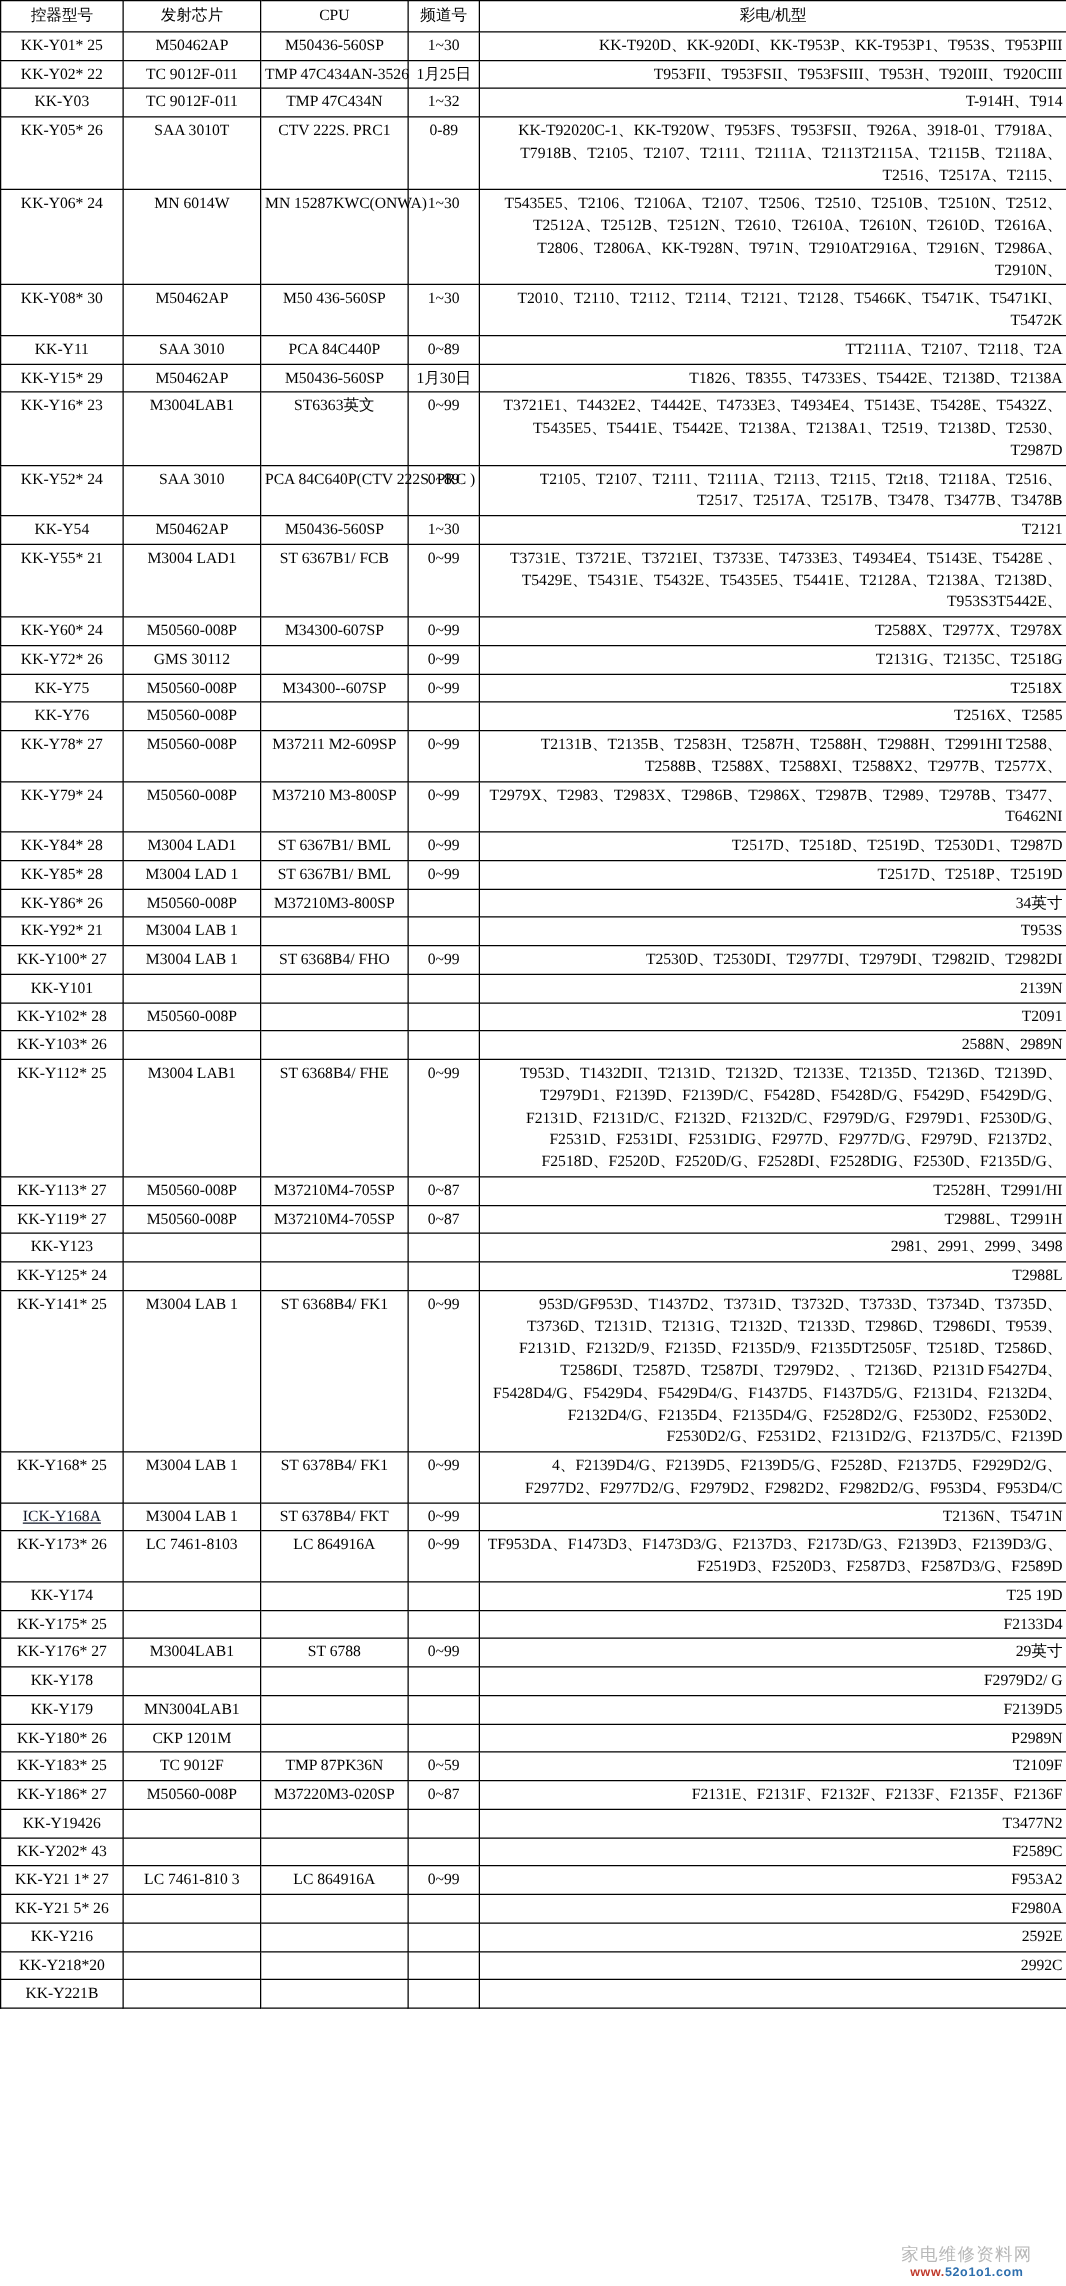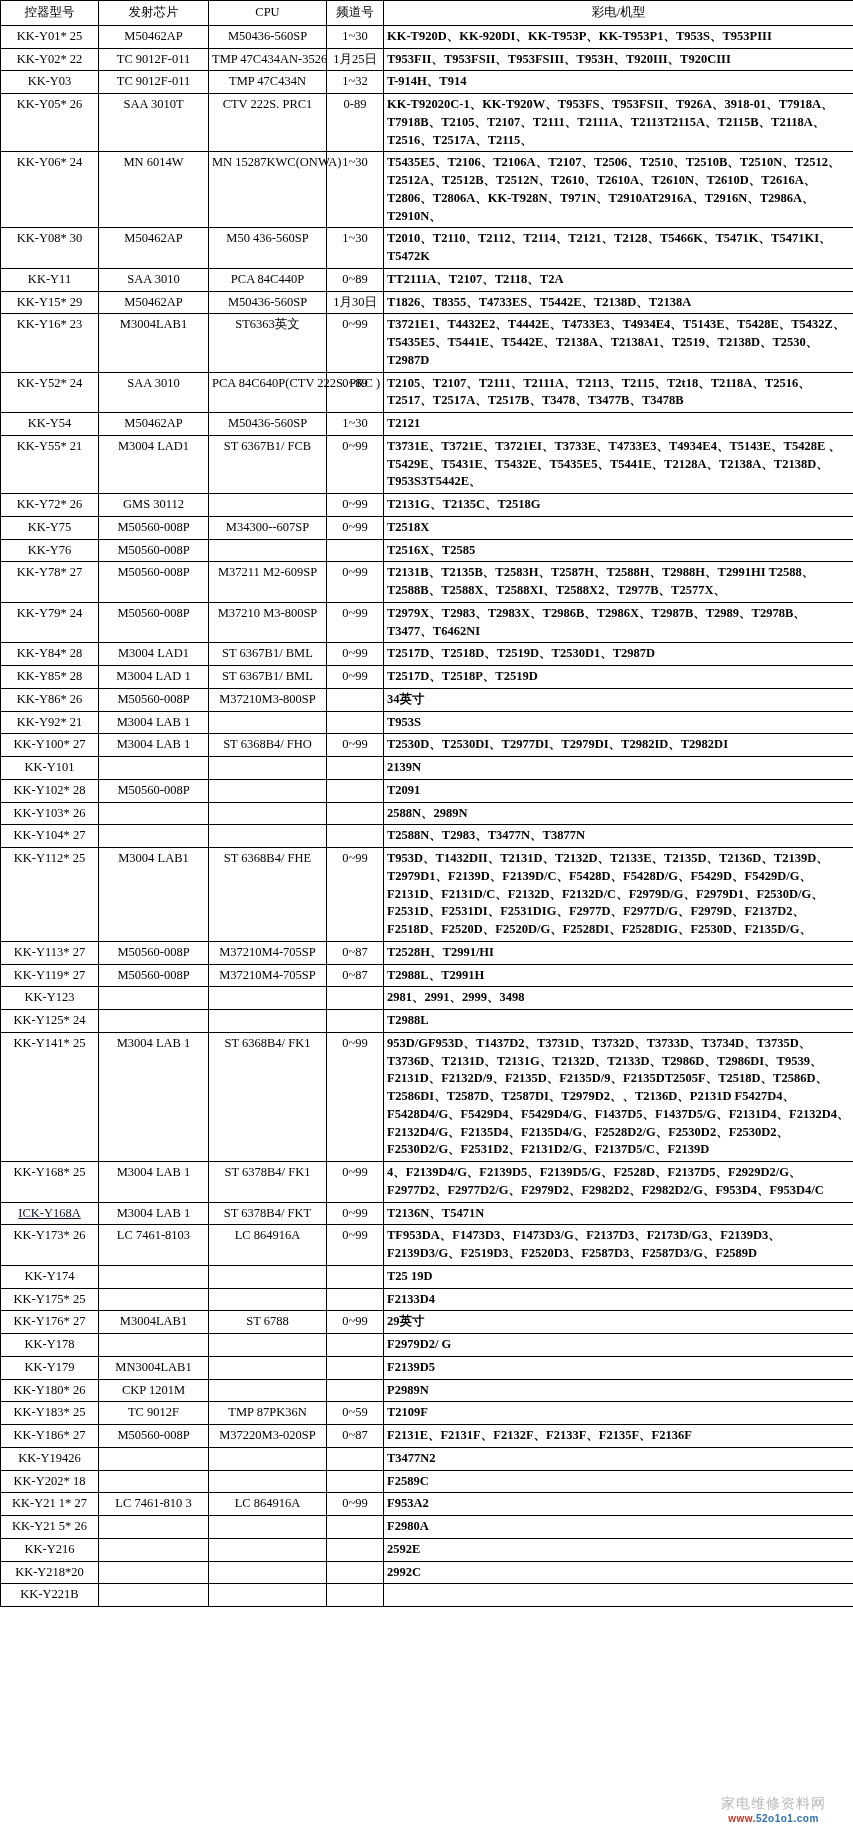--- a/index.html
+++ b/index.html
@@ -42,22 +42,21 @@
   col.c1 { width: 110px; }
   col.c2 { width: 118px; }
   col.c3 { width: 57px; }
   col.c4 { width: 470px; }
 
   td.c0, td.c1, td.c2, td.c3 {
     text-align: center;
     white-space: nowrap;
   }
   td.c4 {
-    text-align: left;
-    font-weight: bold;
+    text-align: right;
   }
   
   td.c0, td.c1, td.c2, td.c3 {
     vertical-align: middle;
   }
   .underlined {
     text-decoration: underline;
     color: #0f172a;
   }
   .watermark {
@@ -183,20 +182,27 @@
           <td class="c4"><span>T2121</span></td>
         </tr>
         <tr>
           <td class="c0"><span>KK-Y55* 21</span></td>
           <td class="c1"><span>M3004 LAD1</span></td>
           <td class="c2"><span>ST 6367B1/ FCB</span></td>
           <td class="c3"><span>0~99</span></td>
           <td class="c4"><span>T3731E、T3721E、T3721EI、T3733E、T4733E3、T4934E4、T5143E、T5428E 、T5429E、T5431E、T5432E、T5435E5、T5441E、T2128A、T2138A、T2138D、T953S3T5442E、</span></td>
         </tr>
         <tr>
+          <td class="c0"><span>KK-Y60* 24</span></td>
+          <td class="c1"><span>M50560-008P</span></td>
+          <td class="c2"><span>M34300-607SP</span></td>
+          <td class="c3"><span>0~99</span></td>
+          <td class="c4"><span>T2588X、T2977X、T2978X</span></td>
+        </tr>
+        <tr>
           <td class="c0"><span>KK-Y72* 26</span></td>
           <td class="c1"><span>GMS 30112</span></td>
           <td class="c2"><span></span></td>
           <td class="c3"><span>0~99</span></td>
           <td class="c4"><span>T2131G、T2135C、T2518G</span></td>
         </tr>
         <tr>
           <td class="c0"><span>KK-Y75</span></td>
           <td class="c1"><span>M50560-008P</span></td>
           <td class="c2"><span>M34300--607SP</span></td>
@@ -272,27 +278,20 @@
           <td class="c2"><span></span></td>
           <td class="c3"><span></span></td>
           <td class="c4"><span>T2091</span></td>
         </tr>
         <tr>
           <td class="c0"><span>KK-Y103* 26</span></td>
           <td class="c1"><span></span></td>
           <td class="c2"><span></span></td>
           <td class="c3"><span></span></td>
           <td class="c4"><span>2588N、2989N</span></td>
-        </tr>
-        <tr>
-          <td class="c0"><span>KK-Y104* 27</span></td>
-          <td class="c1"><span></span></td>
-          <td class="c2"><span></span></td>
-          <td class="c3"><span></span></td>
-          <td class="c4"><span>T2588N、T2983、T3477N、T3877N</span></td>
         </tr>
         <tr>
           <td class="c0"><span>KK-Y112* 25</span></td>
           <td class="c1"><span>M3004 LAB1</span></td>
           <td class="c2"><span>ST 6368B4/ FHE</span></td>
           <td class="c3"><span>0~99</span></td>
           <td class="c4"><span>T953D、T1432DII、T2131D、T2132D、T2133E、T2135D、T2136D、T2139D、T2979D1、F2139D、F2139D/C、F5428D、F5428D/G、F5429D、F5429D/G、F2131D、F2131D/C、F2132D、F2132D/C、F2979D/G、F2979D1、F2530D/G、F2531D、F2531DI、F2531DIG、F2977D、F2977D/G、F2979D、F2137D2、F2518D、F2520D、F2520D/G、F2528DI、F2528DIG、F2530D、F2135D/G、</span></td>
         </tr>
         <tr>
           <td class="c0"><span>KK-Y113* 27</span></td>
@@ -407,21 +406,21 @@
           <td class="c4"><span>F2131E、F2131F、F2132F、F2133F、F2135F、F2136F</span></td>
         </tr>
         <tr>
           <td class="c0"><span>KK-Y19426</span></td>
           <td class="c1"><span></span></td>
           <td class="c2"><span></span></td>
           <td class="c3"><span></span></td>
           <td class="c4"><span>T3477N2</span></td>
         </tr>
         <tr>
-          <td class="c0"><span>KK-Y202* 18</span></td>
+          <td class="c0"><span>KK-Y202* 43</span></td>
           <td class="c1"><span></span></td>
           <td class="c2"><span></span></td>
           <td class="c3"><span></span></td>
           <td class="c4"><span>F2589C</span></td>
         </tr>
         <tr>
           <td class="c0"><span>KK-Y21 1* 27</span></td>
           <td class="c1"><span>LC 7461-810 3</span></td>
           <td class="c2"><span>LC 864916A</span></td>
           <td class="c3"><span>0~99</span></td>

